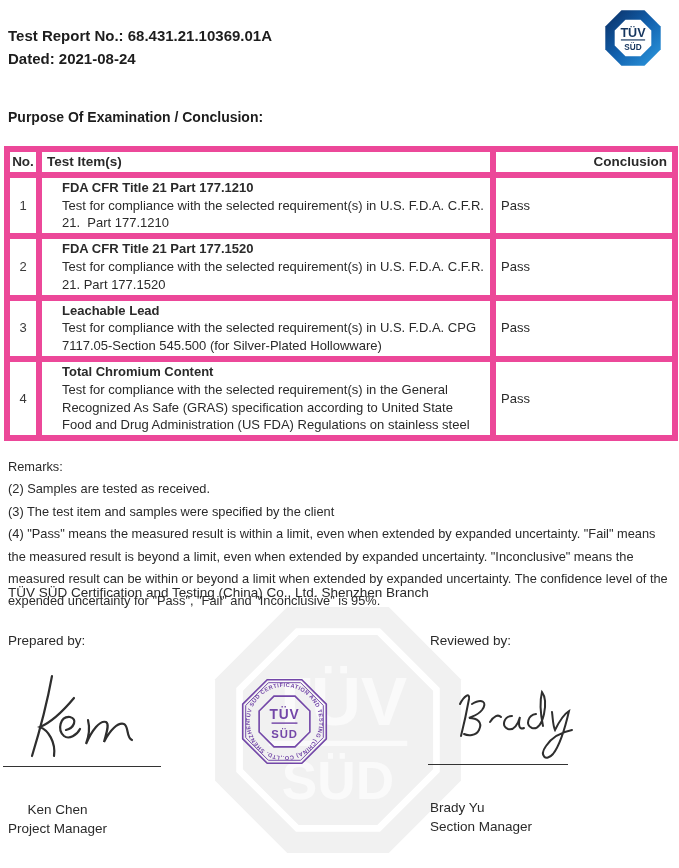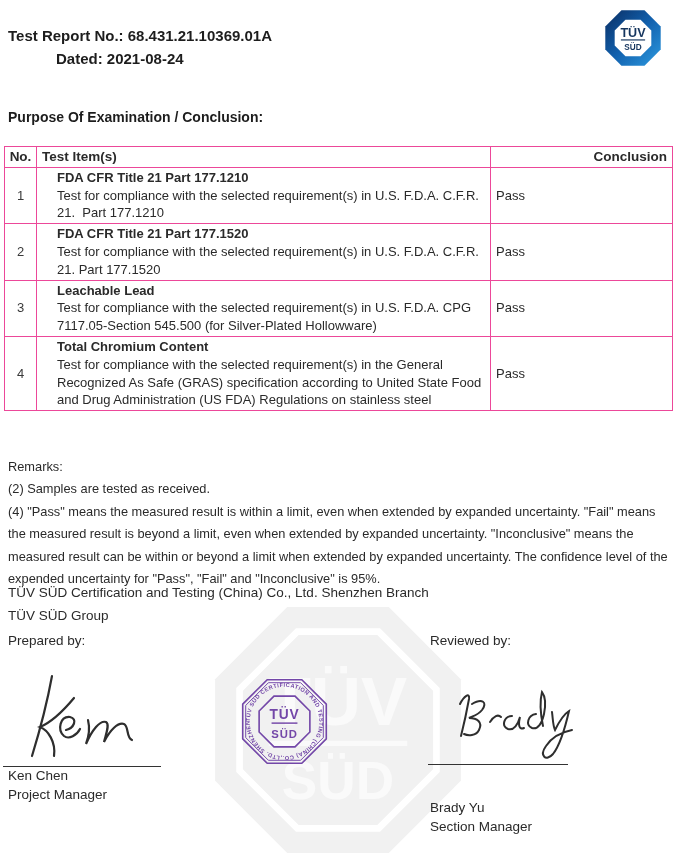--- a/index.html
+++ b/index.html
@@ -1,27 +1,27 @@
 <!DOCTYPE html>
 <html><head>
 <meta charset="utf-8">
 <style>
   html,body{margin:0;padding:0;background:#fff;}
   .page{position:relative;width:679px;height:868px;background:#fff;overflow:hidden;
         font-family:"Liberation Sans", sans-serif;color:#232323;}
   .abs{position:absolute;}
   
   .report-no{left:8px;top:27px;font-size:15px;font-weight:bold;color:#1d1d1d;}
-  .dated{left:8px;top:50px;font-size:15px;font-weight:bold;color:#1d1d1d;margin-left:48px;}
+  .dated{left:8px;top:50px;font-size:15px;font-weight:bold;color:#1d1d1d;}
   .logo{left:602px;top:7px;width:62px;height:62px;}
   
   .purpose{left:8px;top:109px;font-size:14px;font-weight:bold;color:#1d1d1d;}
   
   table.concl-table{position:absolute;left:4px;top:146px;width:668px;border-collapse:collapse;table-layout:fixed;}
-  .concl-table th,.concl-table td{border:1px solid #ec4899;padding:1px 5px;font-size:13px;line-height:17.8px;color:#2a2a2a;}
+  .concl-table th,.concl-table td{border:6px solid #ec4899;padding:1px 5px;font-size:13px;line-height:17.8px;color:#2a2a2a;}
   .concl-table th{font-weight:bold;font-size:13.5px;}
   .col-no{width:32px;}
   .col-item{width:454px;}
   .col-concl{width:182px;}
   th.h-no{text-align:center;padding:1px 2px;}
   th.h-item{text-align:left;}
   th.h-concl{text-align:right;}
   td.no{text-align:center;vertical-align:middle;color:#3a3a3a;}
   td.item{vertical-align:top;padding-left:20px;}
   td.item .title{font-weight:bold;}
@@ -33,21 +33,21 @@
   .company{left:8px;top:582px;font-size:13.5px;line-height:22.5px;color:#2a2a2a;}
   
   .prepared-label{left:8px;top:633px;font-size:13.5px;color:#2a2a2a;}
   .reviewed-label{left:430px;top:633px;font-size:13.5px;color:#2a2a2a;}
   .sig-ken{left:8px;top:672px;width:155px;height:90px;}
   .sig-brady{left:438px;top:682px;width:145px;height:85px;}
   .sig-line-left{left:3px;top:766px;width:158px;height:1px;background:#333;}
   .sig-line-right{left:428px;top:764px;width:140px;height:1px;background:#333;}
   .stamp{left:236px;top:673px;width:97px;height:97px;z-index:3;}
   .signer{font-size:13.5px;line-height:19px;color:#2a2a2a;}
-  .signer-left{left:8px;top:766px;}
+  .signer-left{left:8px;top:800px;text-align:center;}
   .signer-right{left:430px;top:798px;}
   .watermark{left:205px;top:597px;width:266px;height:266px;z-index:0;}
   .content{position:relative;z-index:1;}
 </style>
 </head>
 <body>
 
 <div class="page">
 
   <svg class="abs watermark" viewBox="0 0 100 100" aria-hidden="true">
@@ -125,26 +125,26 @@
             <div class="desc">Test for compliance with the selected requirement(s) in the General Recognized As Safe (GRAS) specification according to United State Food and Drug Administration (US FDA) Regulations on stainless steel</div>
           </td>
           <td class="concl">Pass</td>
         </tr>
       </tbody>
     </table>
 
     <div class="abs remarks">
       <div>Remarks:</div>
       <div>(2) Samples are tested as received.</div>
+      <div>(3) The test item and samples were specified by the client</div>
       <div>(4) "Pass" means the measured result is within a limit, even when extended by expanded uncertainty. "Fail" means the measured result is beyond a limit, even when extended by expanded uncertainty. "Inconclusive" means the measured result can be within or beyond a limit when extended by expanded uncertainty. The confidence level of the expended uncertainty for "Pass", "Fail" and "Inconclusive" is 95%.</div>
     </div>
 
     <div class="abs company">
       <div>TÜV SÜD Certification and Testing (China) Co., Ltd. Shenzhen Branch</div>
-      <div>TÜV SÜD Group</div>
     </div>
 
     <div class="abs prepared-label">Prepared by:</div>
     <div class="abs reviewed-label">Reviewed by:</div>
 
     <svg class="abs sig-ken" viewBox="0 0 155 90" aria-hidden="true">
       <g fill="none" stroke="#2e2e2e" stroke-width="2.2" stroke-linecap="round">
         <path d="M 44,4 C 40,26 32,58 24,84"></path>
         <path d="M 66,26 C 56,38 44,50 32,55 C 40,58 48,70 46,84"></path>
         <path d="M 58,58 C 66,56 70,47 62,45 C 52,44 49,58 56,64 C 61,68 69,63 72,57"></path>

